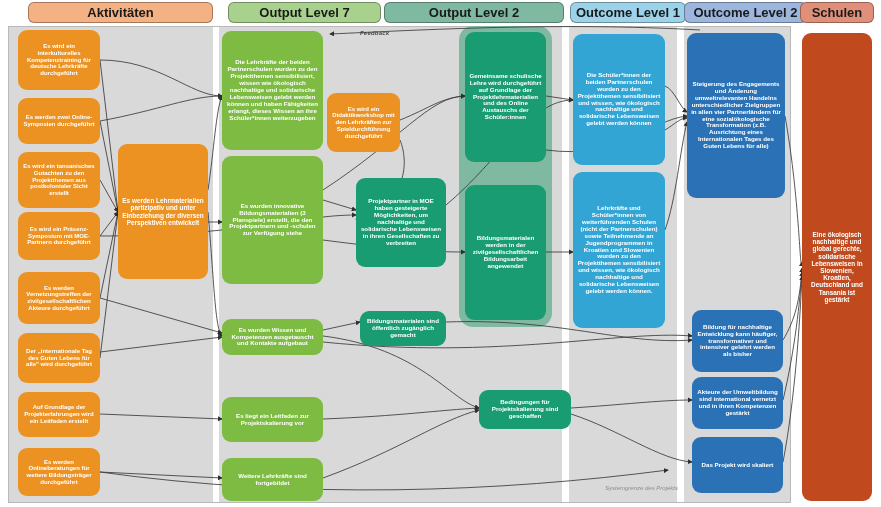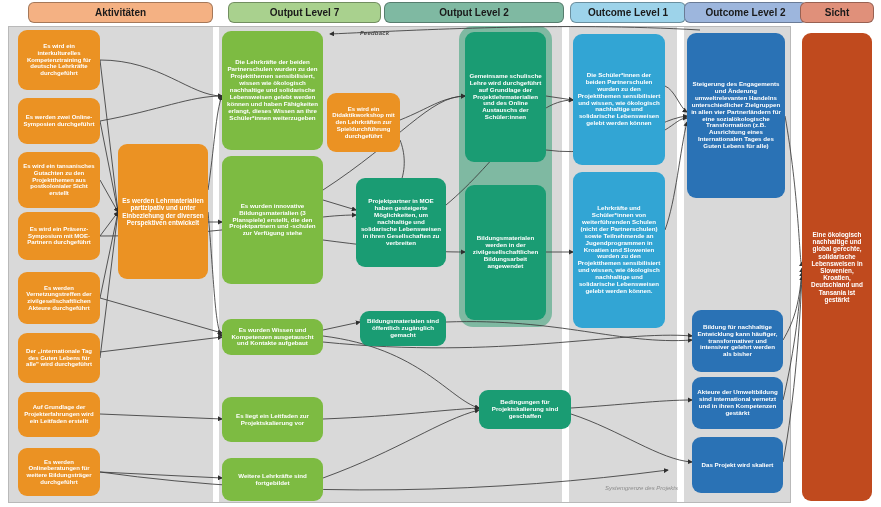--- a/index.html
+++ b/index.html
@@ -3,21 +3,21 @@
 <meta charset="utf-8">
 <style>
   html,body{margin:0;padding:0;background:#ffffff;}
   body{width:881px;height:507px;overflow:hidden;
        font-family:"Liberation Sans","DejaVu Sans",sans-serif;}
   #stage{position:relative;width:881px;height:507px;}
 
   
   .hdr{position:absolute;top:2px;height:21px;border-radius:6px;
        display:flex;align-items:center;justify-content:center;
-       font-size:10px;font-weight:bold;color:#1a1a1a;
+       font-size:13px;font-weight:bold;color:#1a1a1a;
        border:1px solid rgba(0,0,0,.32);box-sizing:border-box;}
 
   
   .canvas{position:absolute;left:8px;top:26px;width:783px;height:477px;
           background:#d9d9d9;border:1px solid #b9b9b9;box-sizing:border-box;}
   .lane-white{position:absolute;background:#ffffff;top:0;height:100%;}
 
   
   #wires{position:absolute;left:0;top:0;width:881px;height:507px;pointer-events:none;}
 
@@ -42,21 +42,21 @@
 <body>
 
 <div id="stage">
 
   <div id="headers">
       <div class="hdr" style="left: 28px; width: 185px; background: rgb(244, 177, 131);">Aktivitäten</div>
       <div class="hdr" style="left: 228px; width: 153px; background: rgb(169, 209, 142);">Output Level 7</div>
       <div class="hdr" style="left: 384px; width: 180px; background: rgb(127, 185, 162);">Output Level 2</div>
       <div class="hdr" style="left: 570px; width: 116px; background: rgb(157, 211, 234);">Outcome Level 1</div>
       <div class="hdr" style="left: 684px; width: 123px; background: rgb(157, 182, 221);">Outcome Level 2</div>
-      <div class="hdr" style="left: 800px; width: 74px; background: rgb(224, 144, 122);">Sicht</div>
+      <div class="hdr" style="left: 800px; width: 74px; background: rgb(224, 144, 122);">Schulen</div>
     </div>
 
   <div class="canvas">
     <div class="lane-white" style="left:204px;width:6px;"></div>
     <div class="lane-white" style="left:553px;width:7px;"></div>
     <div class="lane-white" style="left:668px;width:7px;"></div>
     <div class="cap" style="left:351px;top:3px;">Feedback</div>
     <div class="wm" style="left:596px;top:458px;">Systemgrenze des Projekts</div>
   </div>
 

